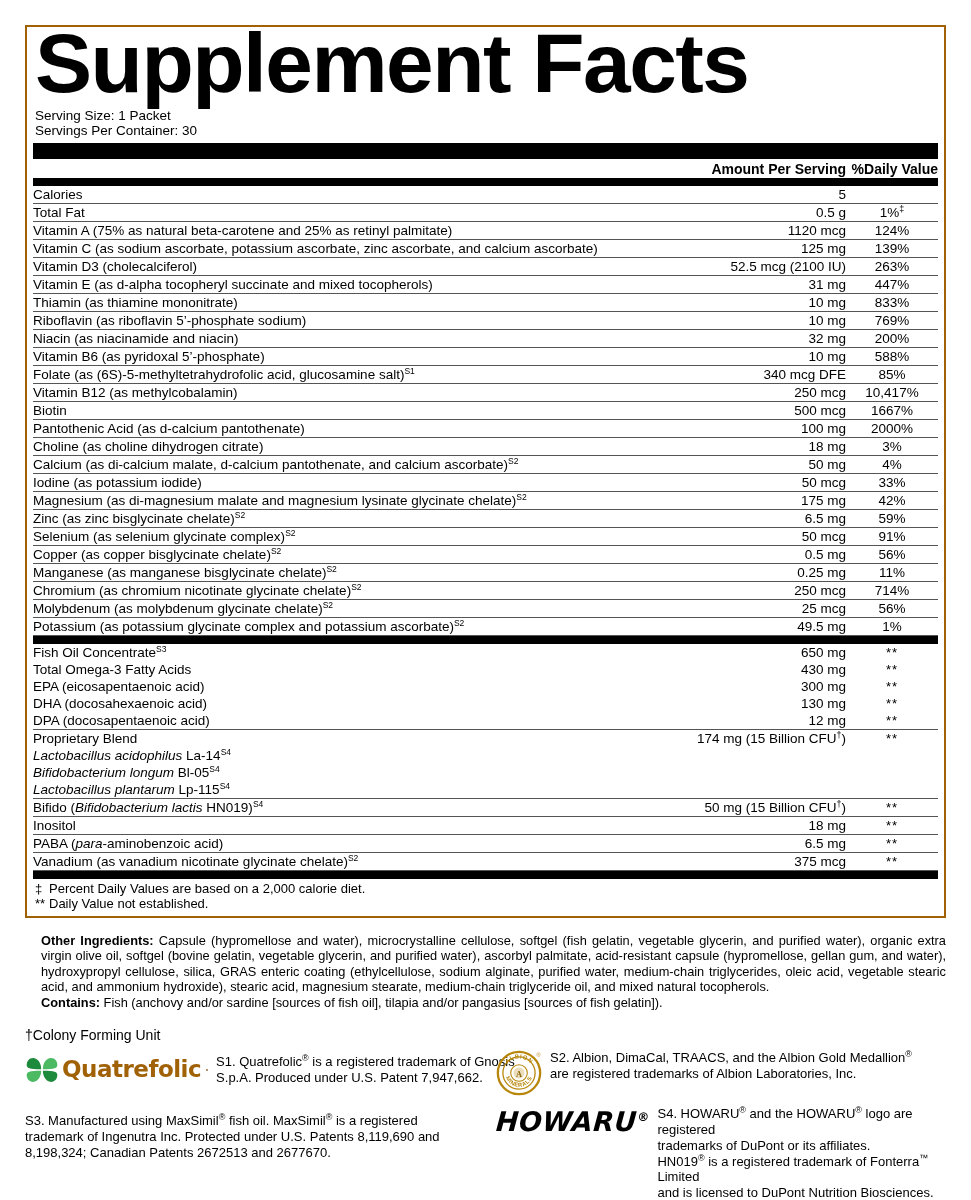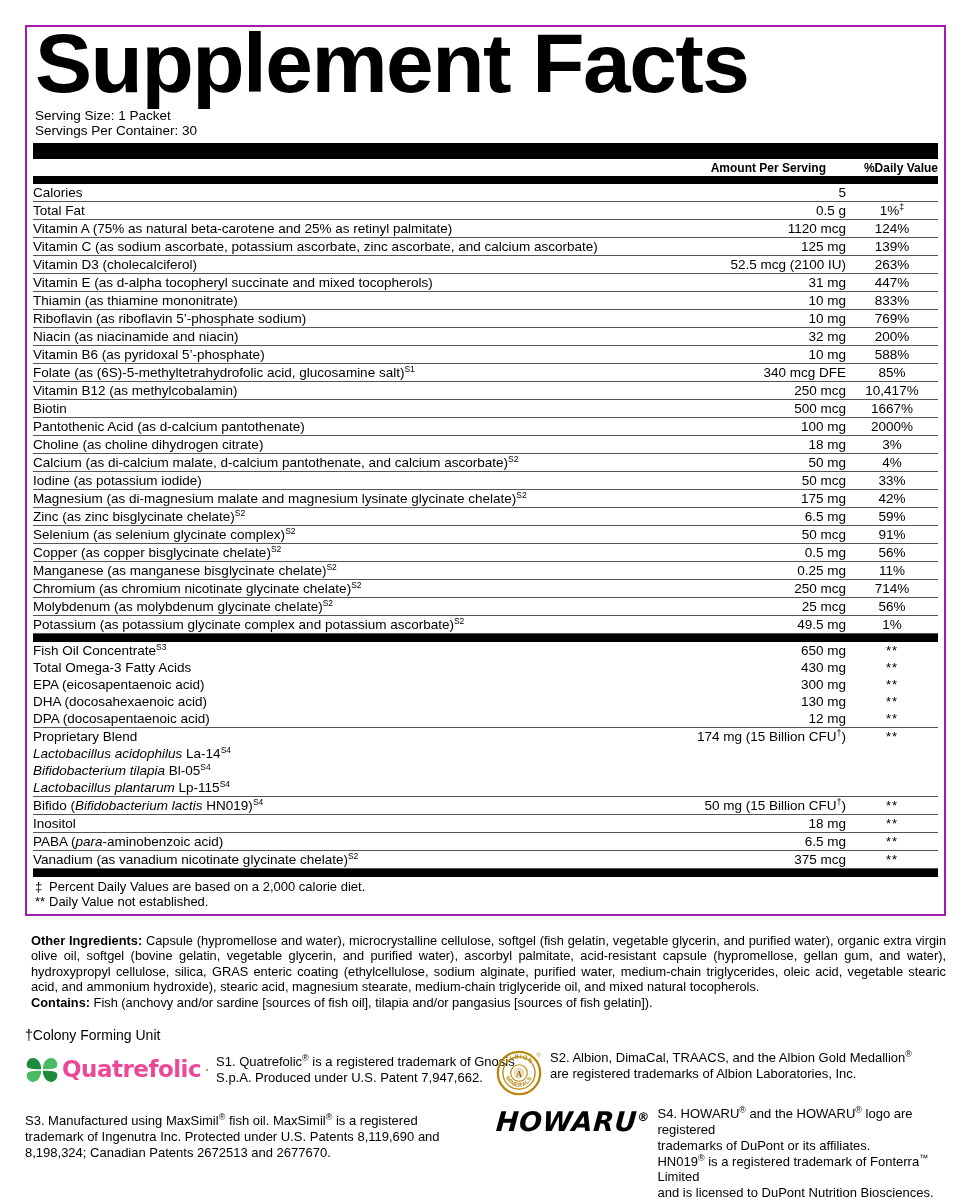--- a/index.html
+++ b/index.html
@@ -14,21 +14,21 @@
     position: relative;
     background: #fff;
     overflow: hidden;
   }
 
   
   .panel {
     position: absolute;
     left: 25px; top: 25px;
     width: 921px;
-    border: 2px solid #a21caf;
+    border: 2px solid #a16207;
     padding: 0 6px 2px 6px;
   }
 
   .title {
     font-family: "Liberation Sans", sans-serif;
     font-weight: bold;
     font-size: 84px;
     line-height: 0.96;
     letter-spacing: -1.5px;
     transform: scaleX(1.02);
@@ -42,25 +42,24 @@
     line-height: 1.12;
     margin: 4px 0 0 2px;
   }
 
   .bar-thick { height: 16px; background: #000; margin-top: 5px; }
   .bar-med   { height: 8px;  background: #000; }
 
   .hdr-row {
     display: flex;
     justify-content: flex-end;
-    font-size: 12px;
+    font-size: 14px;
     font-weight: bold;
     padding: 2px 0 1px 0;
     border-bottom: 0;
-    gap: 20px;
   }
   .hdr-amount { width: 152px; text-align: right; }
   .hdr-dv { width: 92px; text-align: right; }
 
   
   table.facts {
     width: 100%;
     border-collapse: collapse;
     font-size: 13.5px;
   }
@@ -89,39 +88,39 @@
 
   
   .outside {
     position: absolute;
     left: 25px;
     width: 921px;
     font-size: 12.8px;
     line-height: 1.2;
   }
   #other-ing { top: 933px; }
-  #other-ing p { margin: 0 0 1px 6px; text-align: justify; }
+  #other-ing p { margin: 0 0 1px 16px; text-align: justify; }
   .lbl-bold { font-weight: bold; }
 
   #cfu { position: absolute; left: 25px; top: 1027px; font-size: 14px; }
 
   
   .logorow { position: absolute; font-size: 13px; line-height: 1.2; }
   #tm1 { left: 25px;  top: 1053px; display: flex; align-items: center; gap: 6px; }
   #tm2 { left: 496px; top: 1050px; display: flex; align-items: flex-start; gap: 8px; }
   #tm3 { left: 25px;  top: 1113px; width: 420px; }
   #tm4 { left: 496px; top: 1106px; display: flex; align-items: flex-start; gap: 8px; }
 
   .quatre-logo { display: flex; align-items: center; gap: 3px; }
   .clover { width: 34px; height: 34px; flex: 0 0 34px; }
   .quatre-word {
     font-family: "DejaVu Sans", sans-serif;
     font-size: 23px;
     font-weight: bold;
-    color: #ec4899;
+    color: #a16207;
     letter-spacing: -0.5px;
   }
   .quatre-dot { color:#A9805A; font-size: 18px; }
   .albion-seal { width: 46px; height: 46px; flex: 0 0 46px; }
   .howaru-word {
     font-family: "DejaVu Sans", sans-serif;
     font-size: 27px;
     font-weight: bold;
     font-style: italic;
     letter-spacing: 0.5px;
@@ -318,21 +317,21 @@
             <td class="nm">Proprietary Blend</td>
             <td class="amt">174 mg (15 Billion CFU<span class="dagger">†</span>)</td>
             <td class="dv"><span class="stars">**</span></td>
           </tr>
           <tr class="noline">
             <td class="nm ind1"><span class="ital">Lactobacillus acidophilus</span> La-14<sup>S4</sup></td>
             <td class="amt"></td>
             <td class="dv"></td>
           </tr>
           <tr class="noline">
-            <td class="nm ind1"><span class="ital">Bifidobacterium tilapia</span> Bl-05<sup>S4</sup></td>
+            <td class="nm ind1"><span class="ital">Bifidobacterium longum</span> Bl-05<sup>S4</sup></td>
             <td class="amt"></td>
             <td class="dv"></td>
           </tr>
           <tr>
             <td class="nm ind1"><span class="ital">Lactobacillus plantarum</span> Lp-115<sup>S4</sup></td>
             <td class="amt"></td>
             <td class="dv"></td>
           </tr>
           <tr>
             <td class="nm">Bifido (<span class="ital">Bifidobacterium lactis</span> HN019)<sup>S4</sup></td>

